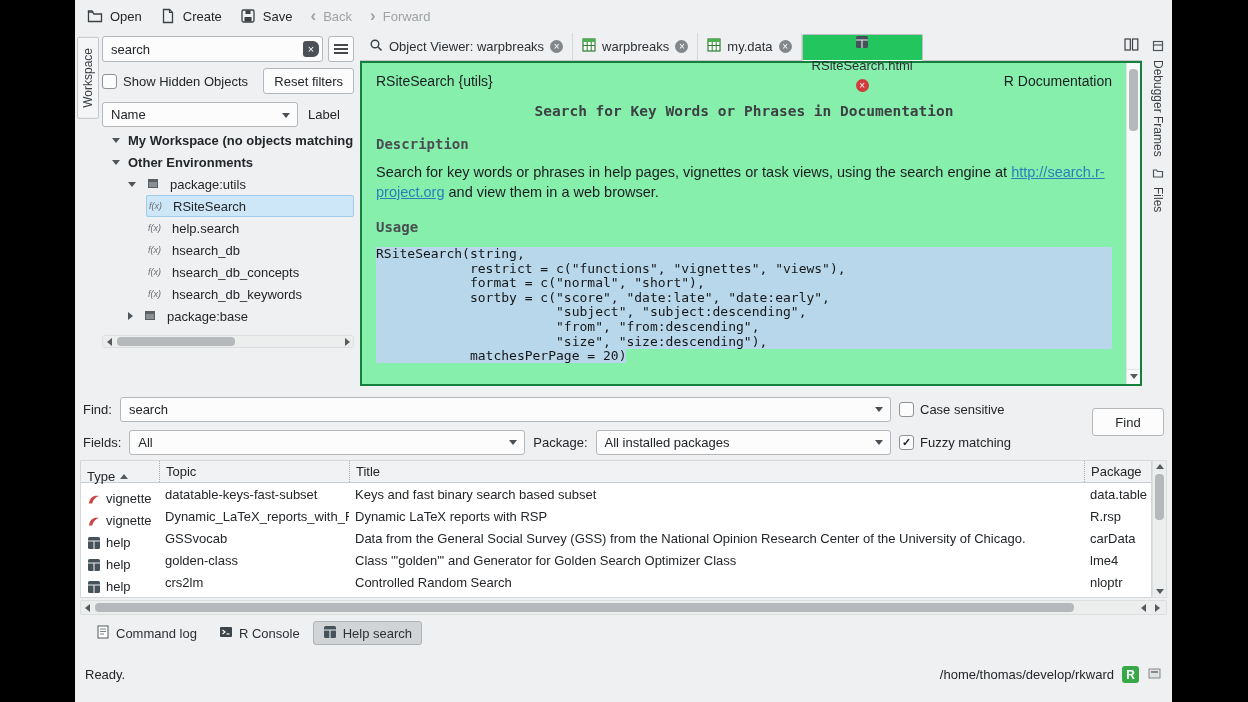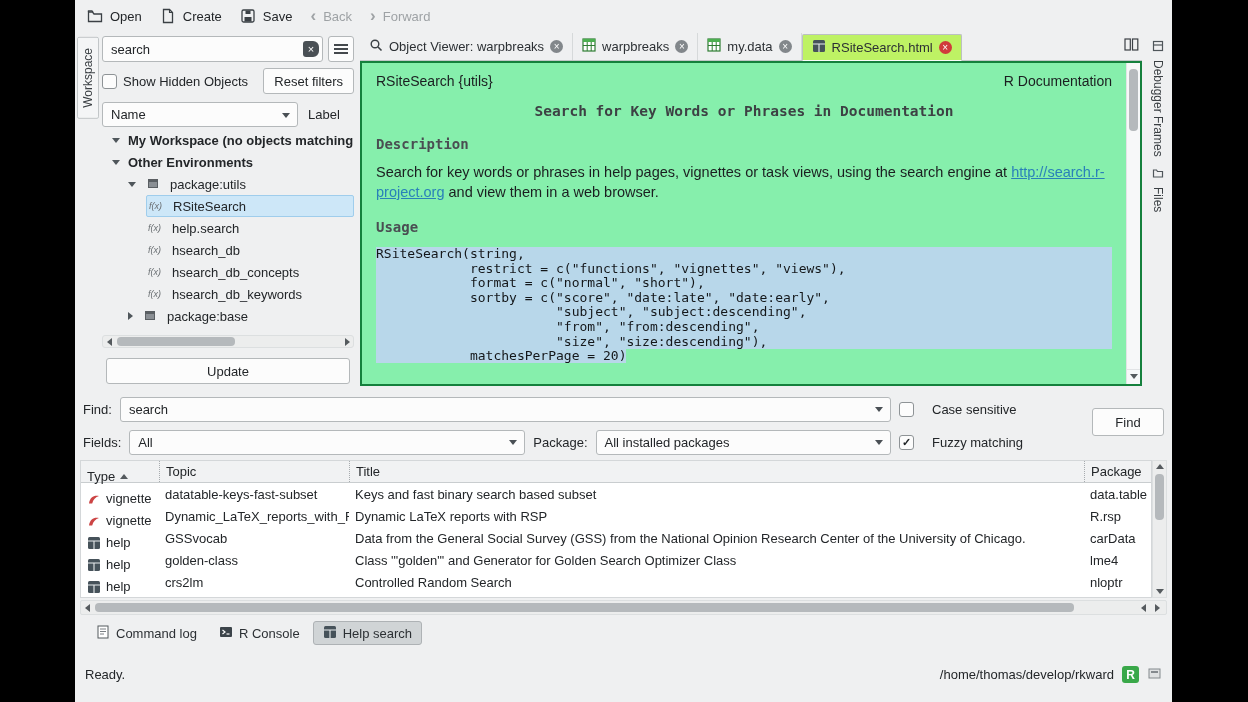--- a/index.html
+++ b/index.html
@@ -79,21 +79,21 @@
   .sb-track { flex:1; position:relative; height:9px; }
   .sb-thumb { position:absolute; top:0; height:9px; background:#b5b9bc; border-radius:4px; }
 
   .update-btn { height:26px; margin:10px 4px 0 4px; flex:none; }
 
   
   .doc-area { flex:1; min-width:0; display:flex; flex-direction:column; padding:0 2px 2px 2px; }
   .doc-tabbar { height:29px; flex:none; display:flex; align-items:flex-end; position:relative; border-bottom:1px solid #c3c7c9; }
   .doc-tab { display:flex; align-items:center; gap:6px; height:27px; padding:0 9px; border-right:1px solid #d6d9da;
              color:#2c3034; max-width:220px; white-space:nowrap; }
-  .doc-tab.active { background:#bef264; border:1px solid #bcc0c2; border-bottom:1px solid #fbfcfc; margin-bottom:-1px; border-radius:2px 2px 0 0; }
+  .doc-tab.active { background:#22c55e; border:1px solid #bcc0c2; border-bottom:1px solid #fbfcfc; margin-bottom:-1px; border-radius:2px 2px 0 0;flex-direction:column; }
   .tclose { width:13px; height:13px; border-radius:50%; background:#82878b; color:#fff; font-size:10px; line-height:13px;
             text-align:center; flex:none; }
   .tclose.red { background:#d03b3b; }
   .tabbar-right { position:absolute; right:3px; top:5px; display:flex; gap:4px; }
 
   .doc-frame { flex:1; min-height:0; border:2px solid #15803d; background:#86efac; display:flex; }
   .doc-content { flex:1; min-width:0; overflow:hidden; padding:10px 14px 6px 14px; font-size:14.5px; color:#1b1e20; }
   .doc-header { display:flex; justify-content:space-between; font-size:14px; }
   .doc-title { text-align:center; font-family:"DejaVu Sans Mono", monospace; font-weight:bold; font-size:14.5px;
                color:#3d4144; margin-top:14px; }
@@ -114,21 +114,21 @@
   .vtab-right { display:flex; flex-direction:column; align-items:center; gap:5px; color:#3a3f43; font-size:12px; }
   .vtab-right .vtxt { writing-mode:vertical-rl; }
 
   
   .find-area { height:70px; flex:none; position:relative; padding:7px 8px 0 8px; }
   .find-row { display:flex; align-items:center; height:28px; gap:8px; }
   .find-row + .find-row { margin-top:5px; }
   .flabel { white-space:nowrap; }
   .combo-wide { flex:1; }
   .fields-combo { width:396px; flex:none; }
-  .right-group { width:175px; flex:none; display:flex; align-items:center; gap:18px; }
+  .right-group { width:175px; flex:none; display:flex; align-items:center; gap:6px; }
   .spacer-btn { width:82px; flex:none; }
   .find-btn { position:absolute; right:8px; top:20px; width:72px; height:28px; }
 
   
   .results-wrap { height:138px; flex:none; margin:2px 5px 0 5px; display:flex; min-height:0; }
   .rtable { flex:1; min-width:0; background:#fff; border:1px solid #d4d7d9; display:flex; flex-direction:column; }
   .rheader { height:22px; flex:none; display:flex; align-items:center; background:#f1f2f3; border-bottom:1px solid #c9cdcf;
              font-size:13px; color:#232629; }
   .hcell { padding:0 6px; display:flex; align-items:center; gap:6px; height:100%; overflow:hidden; white-space:nowrap; }
   .hc-sep { border-left:1px dotted #a7abae; }
@@ -289,21 +289,20 @@
               <span class="tri-l"></span>
             </span>
           <span class="sb-track">
               <span class="sb-thumb" style="left:2px; width:52%;"></span>
             </span>
           <span class="sb-arrow">
               <span class="tri-r"></span>
             </span>
         </div>
 
-        <span class="btn update-btn">Update</span>
       </div>
 
       <div class="doc-area">
         <div class="doc-tabbar">
           <span class="doc-tab">
             <span><svg width="14" height="14" viewBox="0 0 14 14">
                   <circle cx="6" cy="6" r="3.8" fill="none" stroke="#3b4045" stroke-width="1.4"></circle>
                   <path d="M9 9l3.5 3.5" stroke="#3b4045" stroke-width="1.6"></path>
                 </svg></span>
             <span>Object Viewer: warpbreaks</span>

